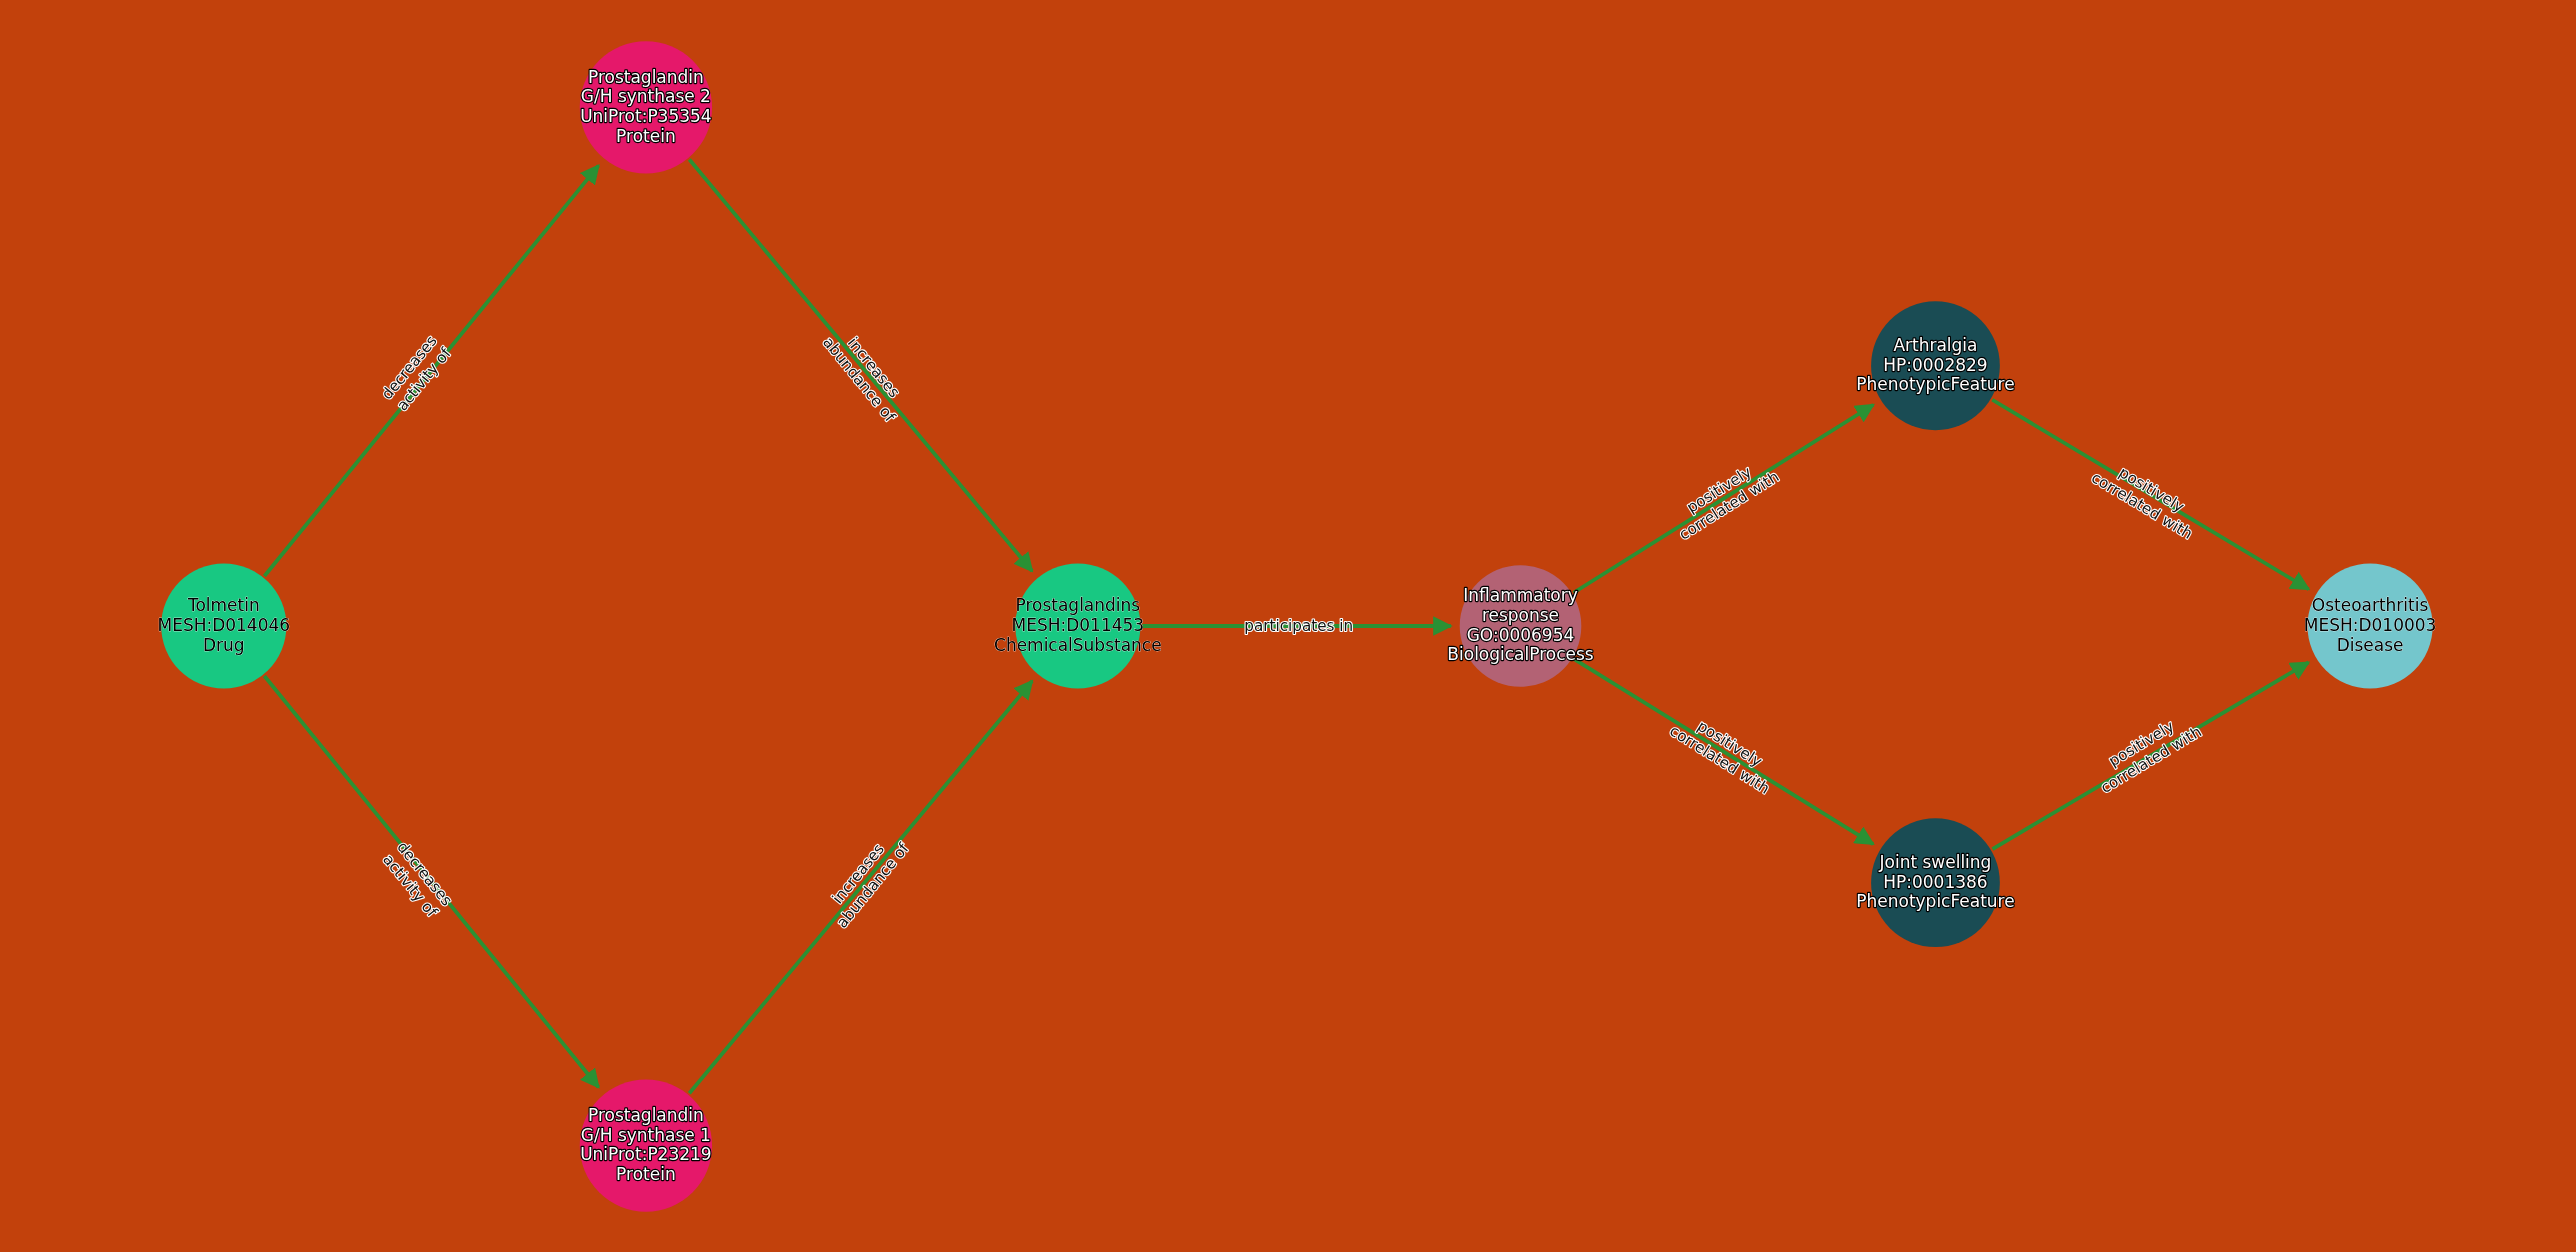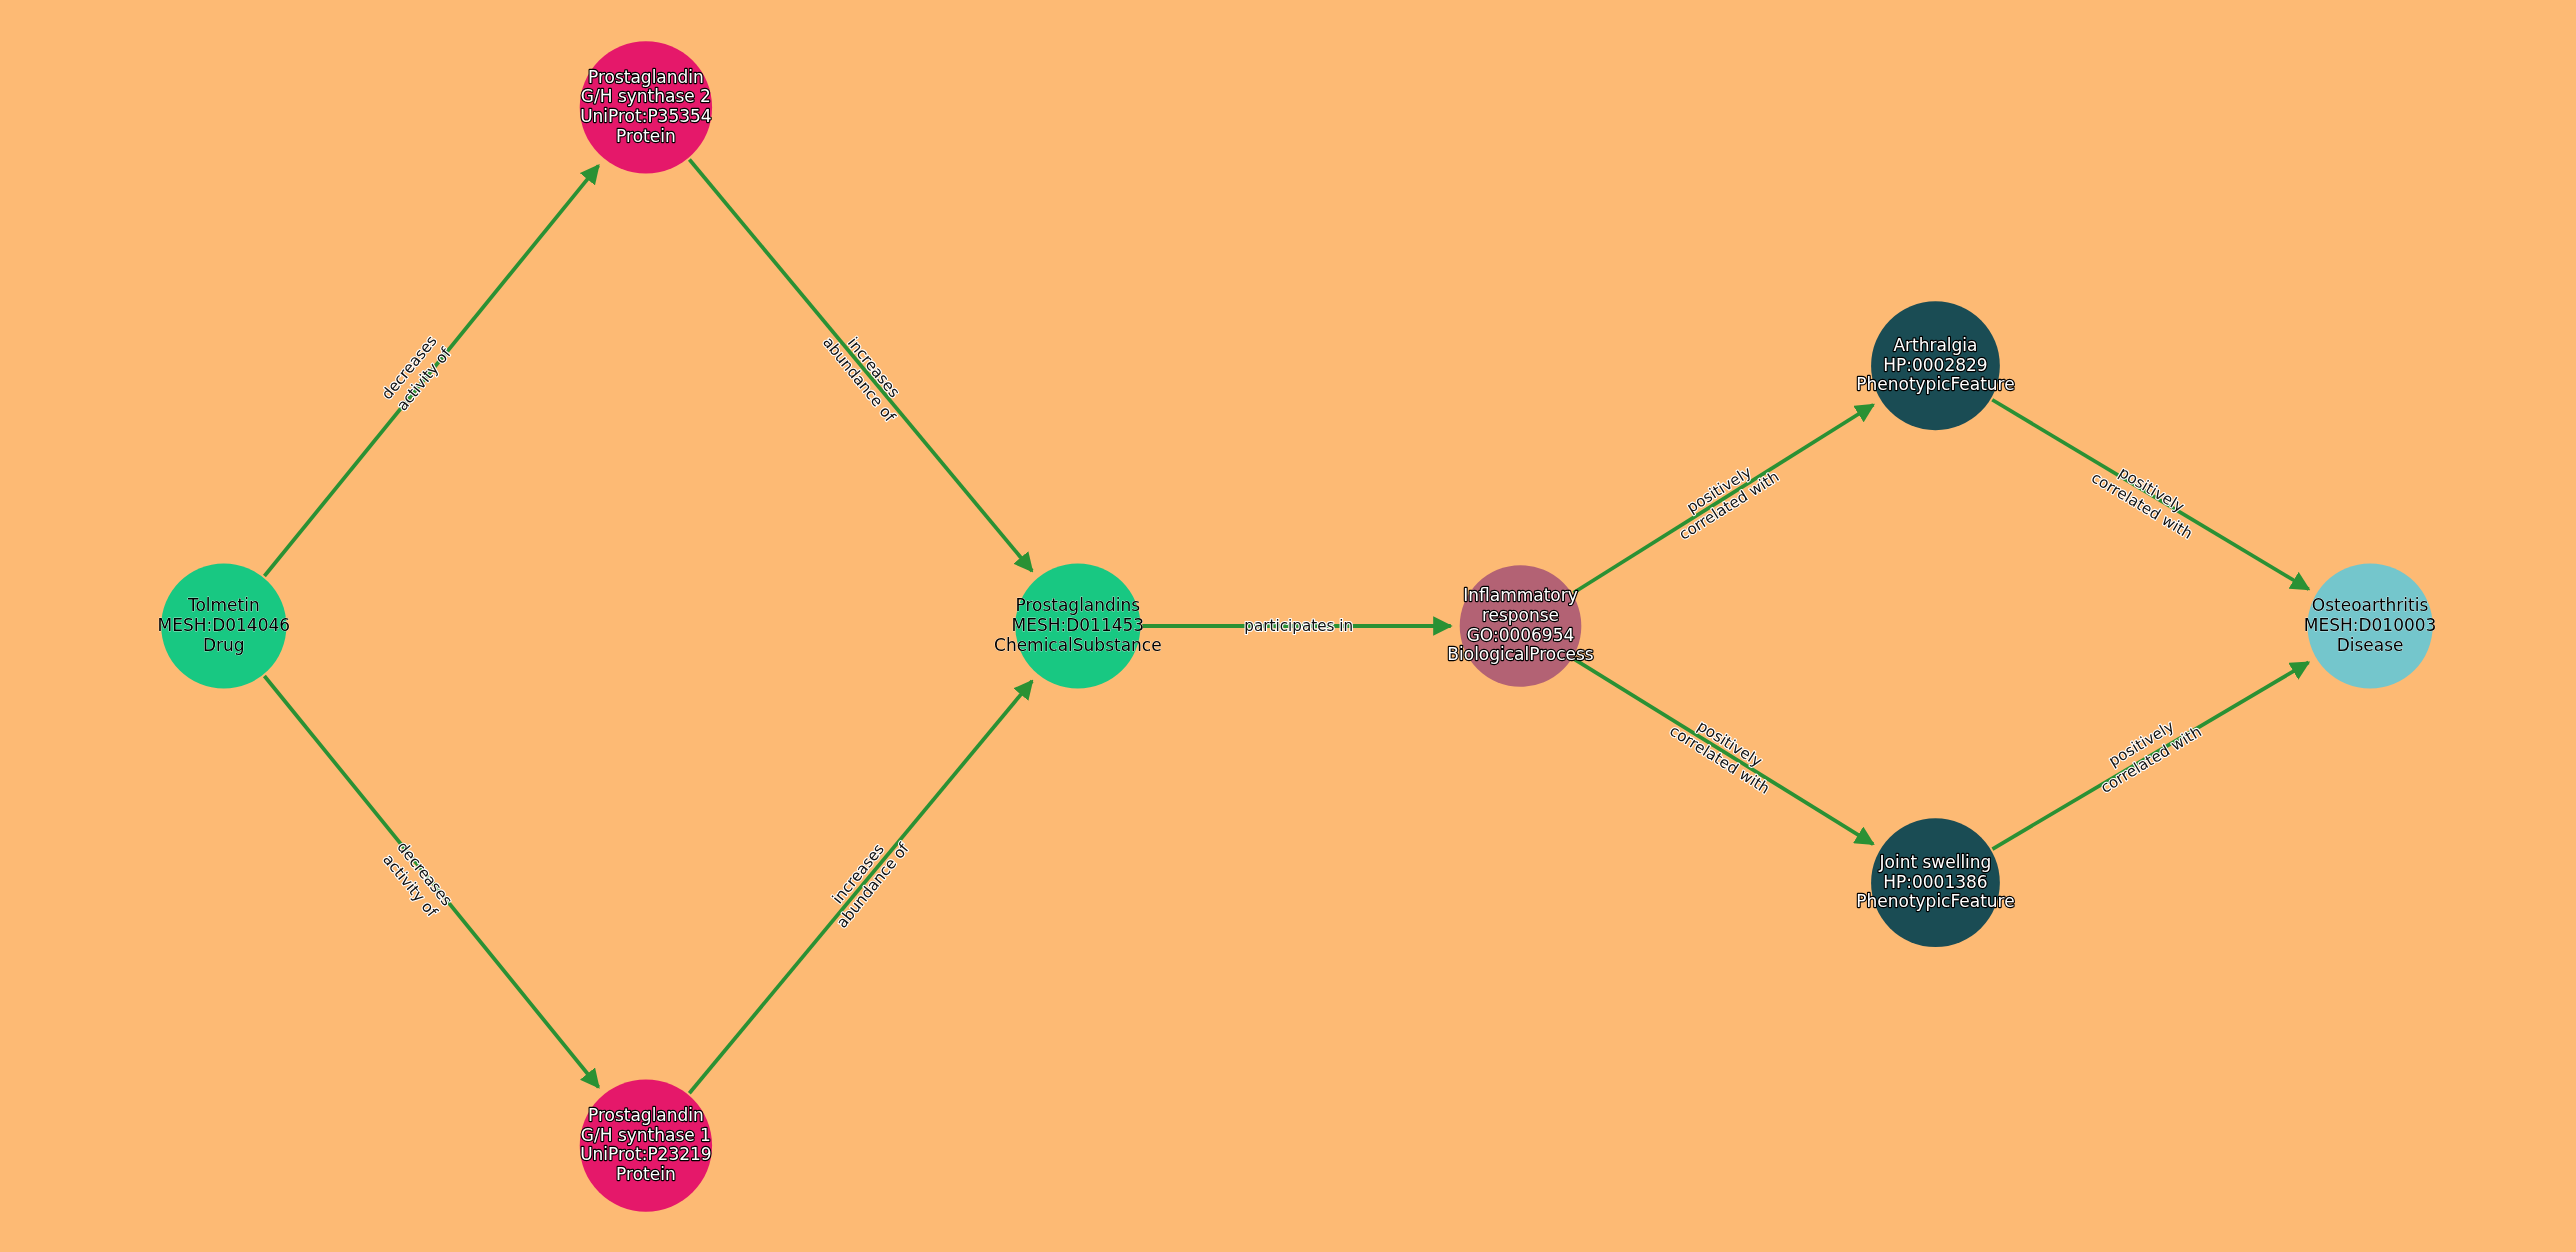--- a/index.html
+++ b/index.html
@@ -8,21 +8,21 @@
     background: #ffffff;
     width: 2576px;
     height: 1252px;
     overflow: hidden;
     font-family: "DejaVu Sans", sans-serif;
   }
   #graph-root {
     position: relative;
     width: 2576px;
     height: 1252px;
-    background: #fdba74;
+    background: #c2410c;
   }
   svg#graph-canvas {
     position: absolute;
     top: 0;
     left: 0;
     width: 2576px;
     height: 1252px;
     display: block;
   }
   .node-circle { stroke: none; }

